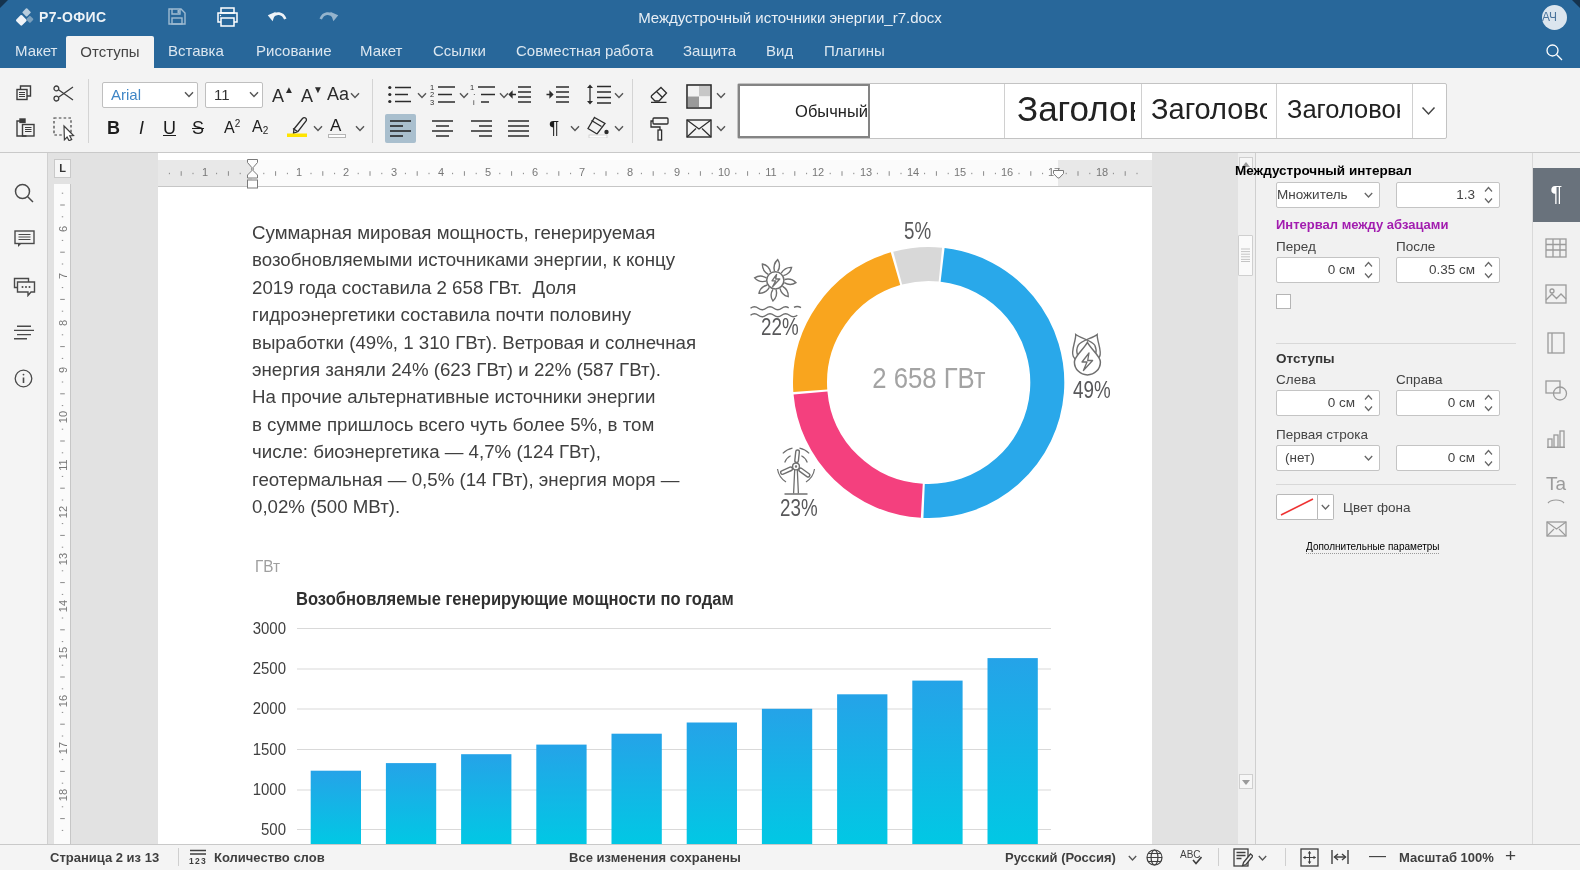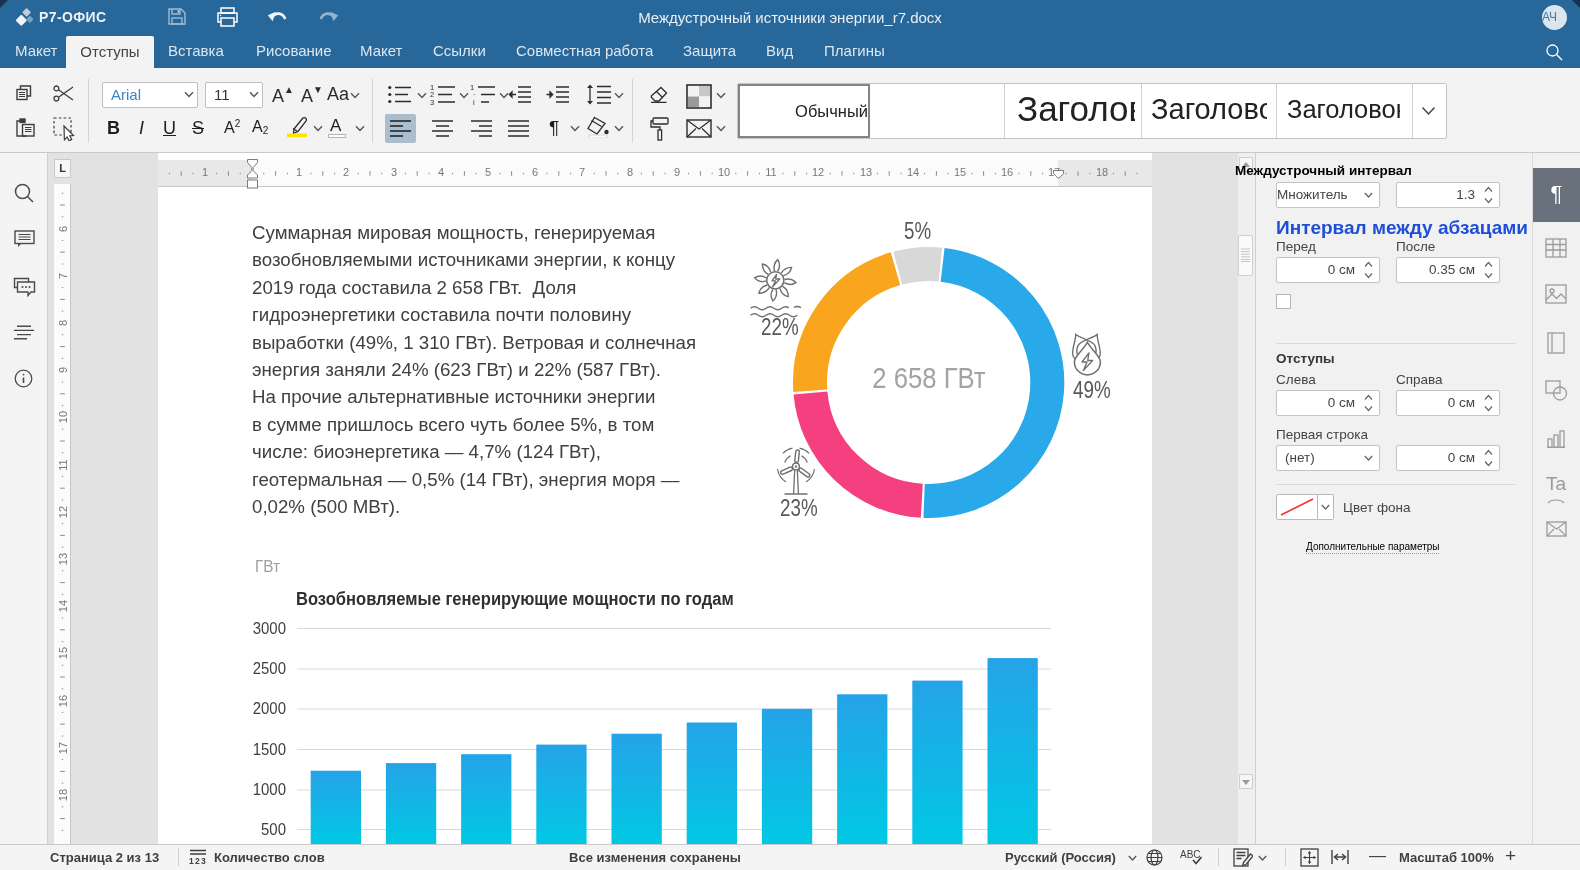--- a/index.html
+++ b/index.html
@@ -456,21 +456,21 @@
   <div class="abs" style="left:1255px;top:0;width:277px;height:691px;background:#f1f1f1;border-left:1px solid #cfcfcf"></div>
   <div class="abs" style="left:1235px;top:10px;font-size:13.5px;font-weight:bold;color:#000000">Междустрочный интервал</div>
   <div class="abs" style="left:1276px;top:29px;width:104px;height:26px;background:#fff;border:1px solid #c4c4c4;border-radius:2px;font-size:13.5px;color:#444;line-height:24px;">Множитель</div>
   <svg class="ic" style="left:1364px;top:39px" width="9" height="6" viewBox="0 0 9 6" fill="none" stroke="#666" stroke-width="1.3">
         <path d="M0.8 1L4.5 5 8.2 1"></path>
       </svg>
   <div class="abs" style="left:1396px;top:29px;width:104px;height:26px;background:#fff;border:1px solid #c4c4c4;border-radius:2px;font-size:13.5px;color:#444;line-height:24px;text-align:right;padding-right:24px">1.3</div>
   <svg class="ic" style="left:1484px;top:33px" width="9" height="18" viewBox="0 0 9 18" fill="none" stroke="#666" stroke-width="1.2">
         <path d="M1 5.5L4.5 1.5 8 5.5M1 12.5l3.5 4 3.5-4"></path>
       </svg>
-  <div class="abs" style="left:1276px;top:64px;font-size:19px;font-weight:bold;color:#1d4ed8">Интервал между абзацами</div>
+  <div class="abs" style="left:1276px;top:64px;font-size:13px;font-weight:bold;color:#a21caf">Интервал между абзацами</div>
   <div class="abs" style="left:1276px;top:86px;font-size:13.5px;color:#444">Перед</div>
   <div class="abs" style="left:1396px;top:86px;font-size:13.5px;color:#444">После</div>
   <div class="abs" style="left:1276px;top:104px;width:104px;height:26px;background:#fff;border:1px solid #c4c4c4;border-radius:2px;font-size:13.5px;color:#444;line-height:24px;text-align:right;padding-right:24px">0 см</div>
   <svg class="ic" style="left:1364px;top:108px" width="9" height="18" viewBox="0 0 9 18" fill="none" stroke="#666" stroke-width="1.2">
         <path d="M1 5.5L4.5 1.5 8 5.5M1 12.5l3.5 4 3.5-4"></path>
       </svg>
   <div class="abs" style="left:1396px;top:104px;width:104px;height:26px;background:#fff;border:1px solid #c4c4c4;border-radius:2px;font-size:13.5px;color:#444;line-height:24px;text-align:right;padding-right:24px">0.35 см</div>
   <svg class="ic" style="left:1484px;top:108px" width="9" height="18" viewBox="0 0 9 18" fill="none" stroke="#666" stroke-width="1.2">
         <path d="M1 5.5L4.5 1.5 8 5.5M1 12.5l3.5 4 3.5-4"></path>
       </svg>

